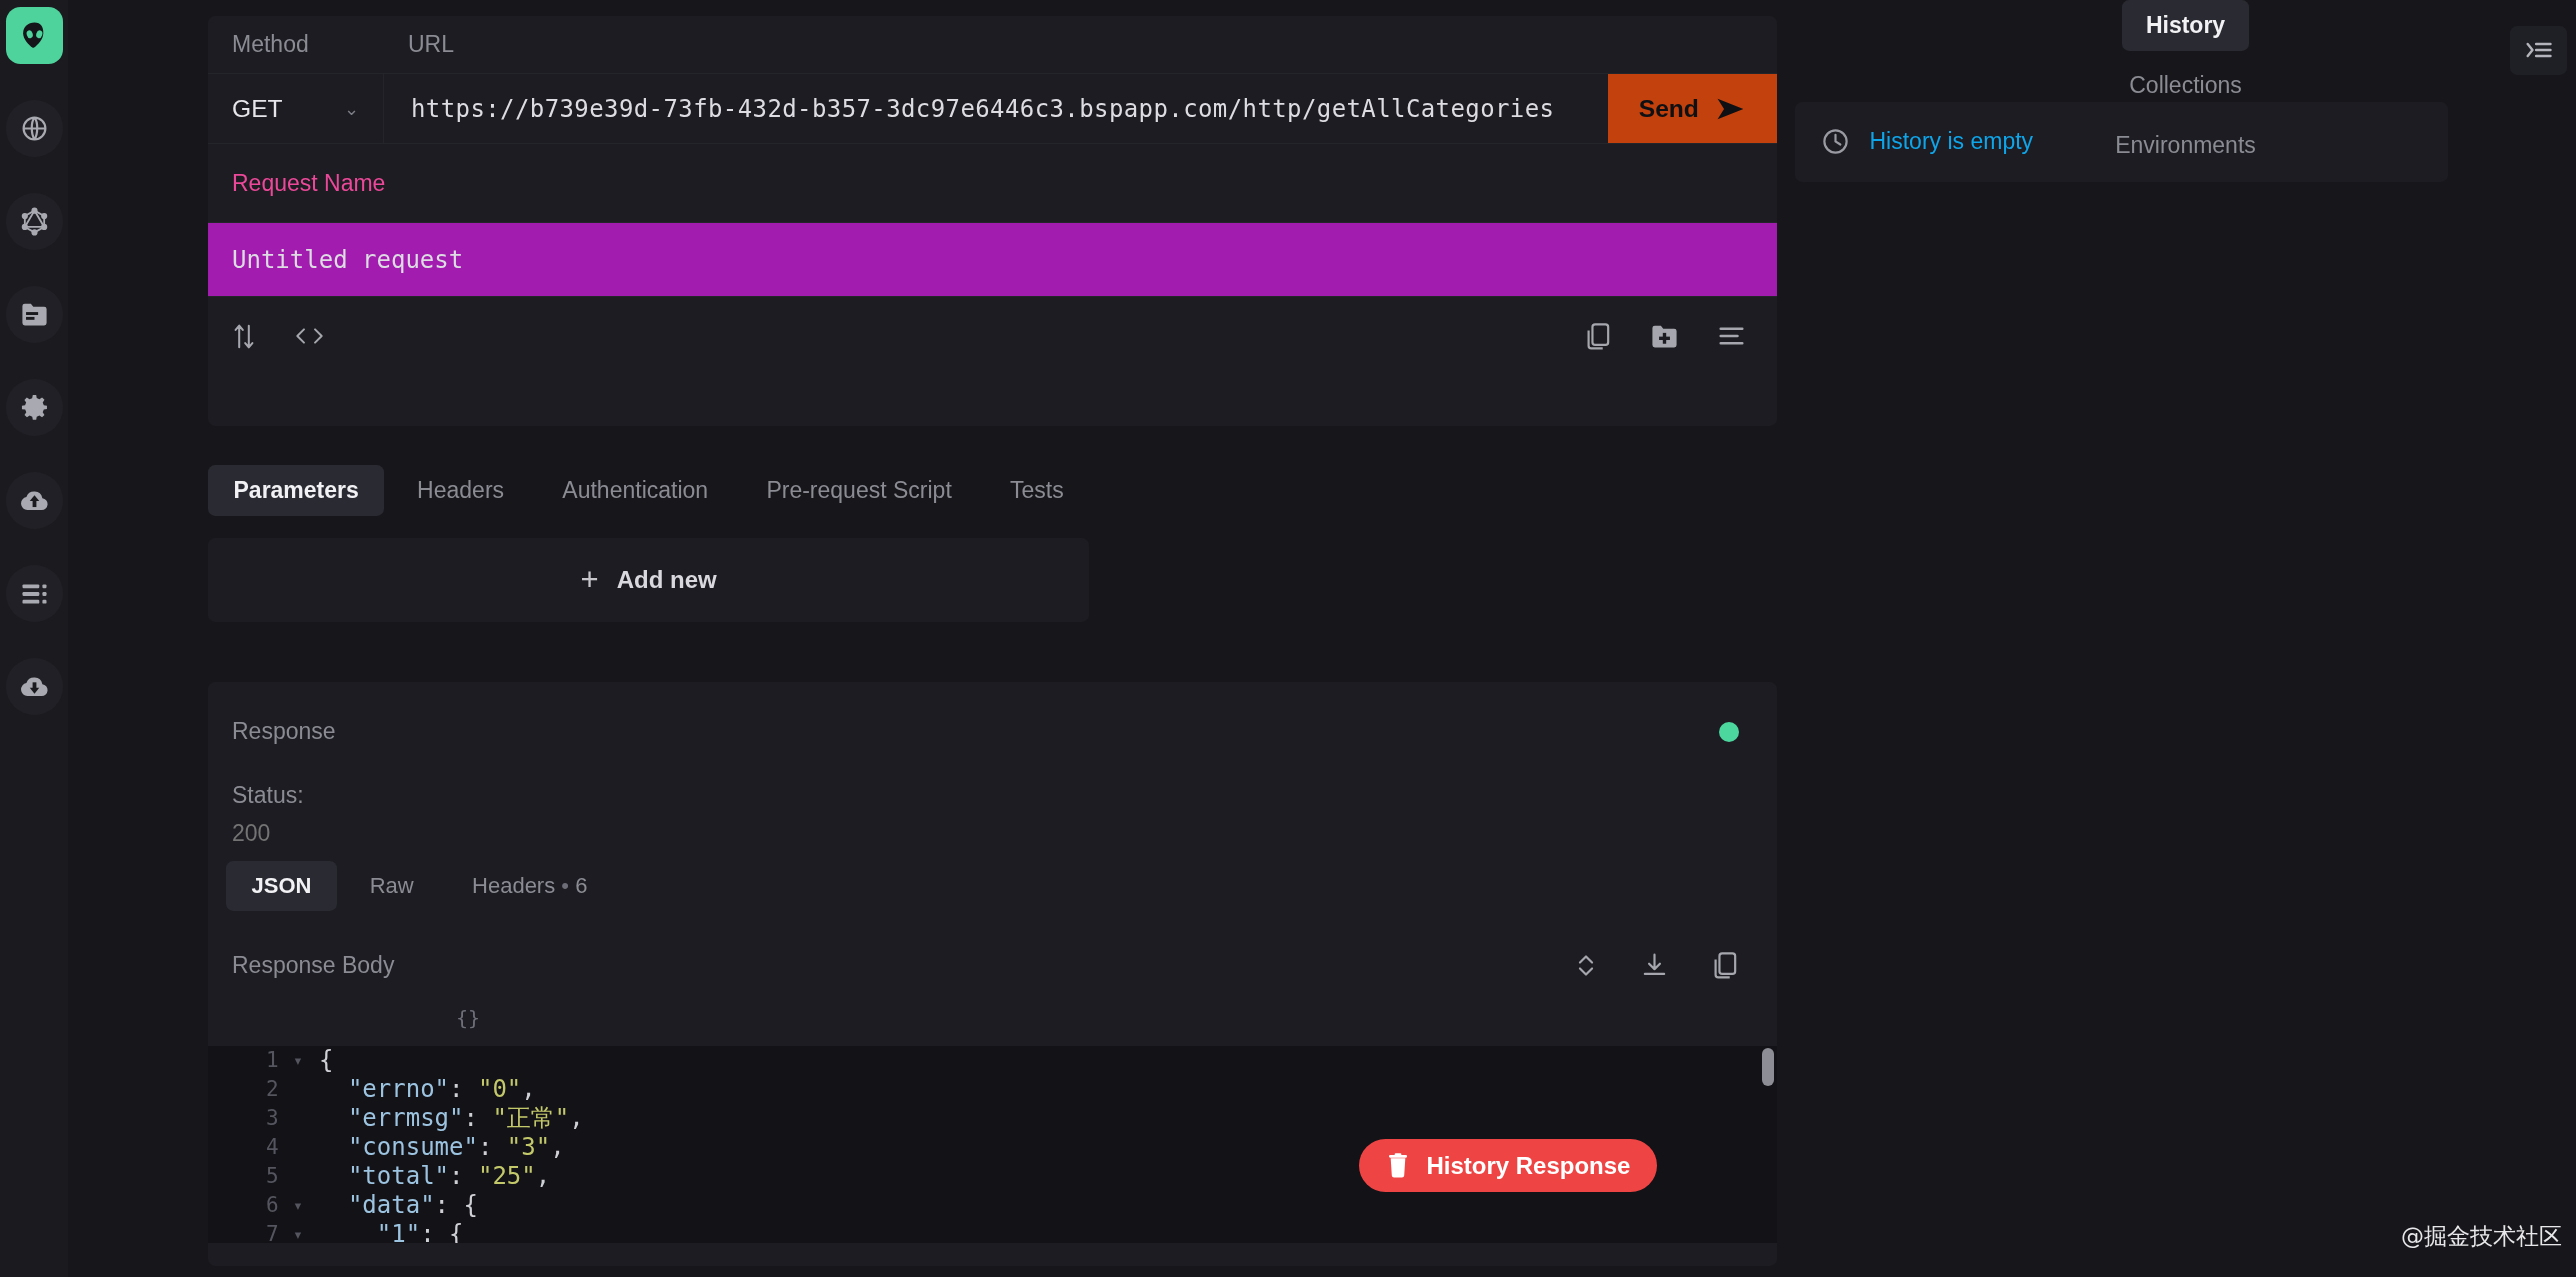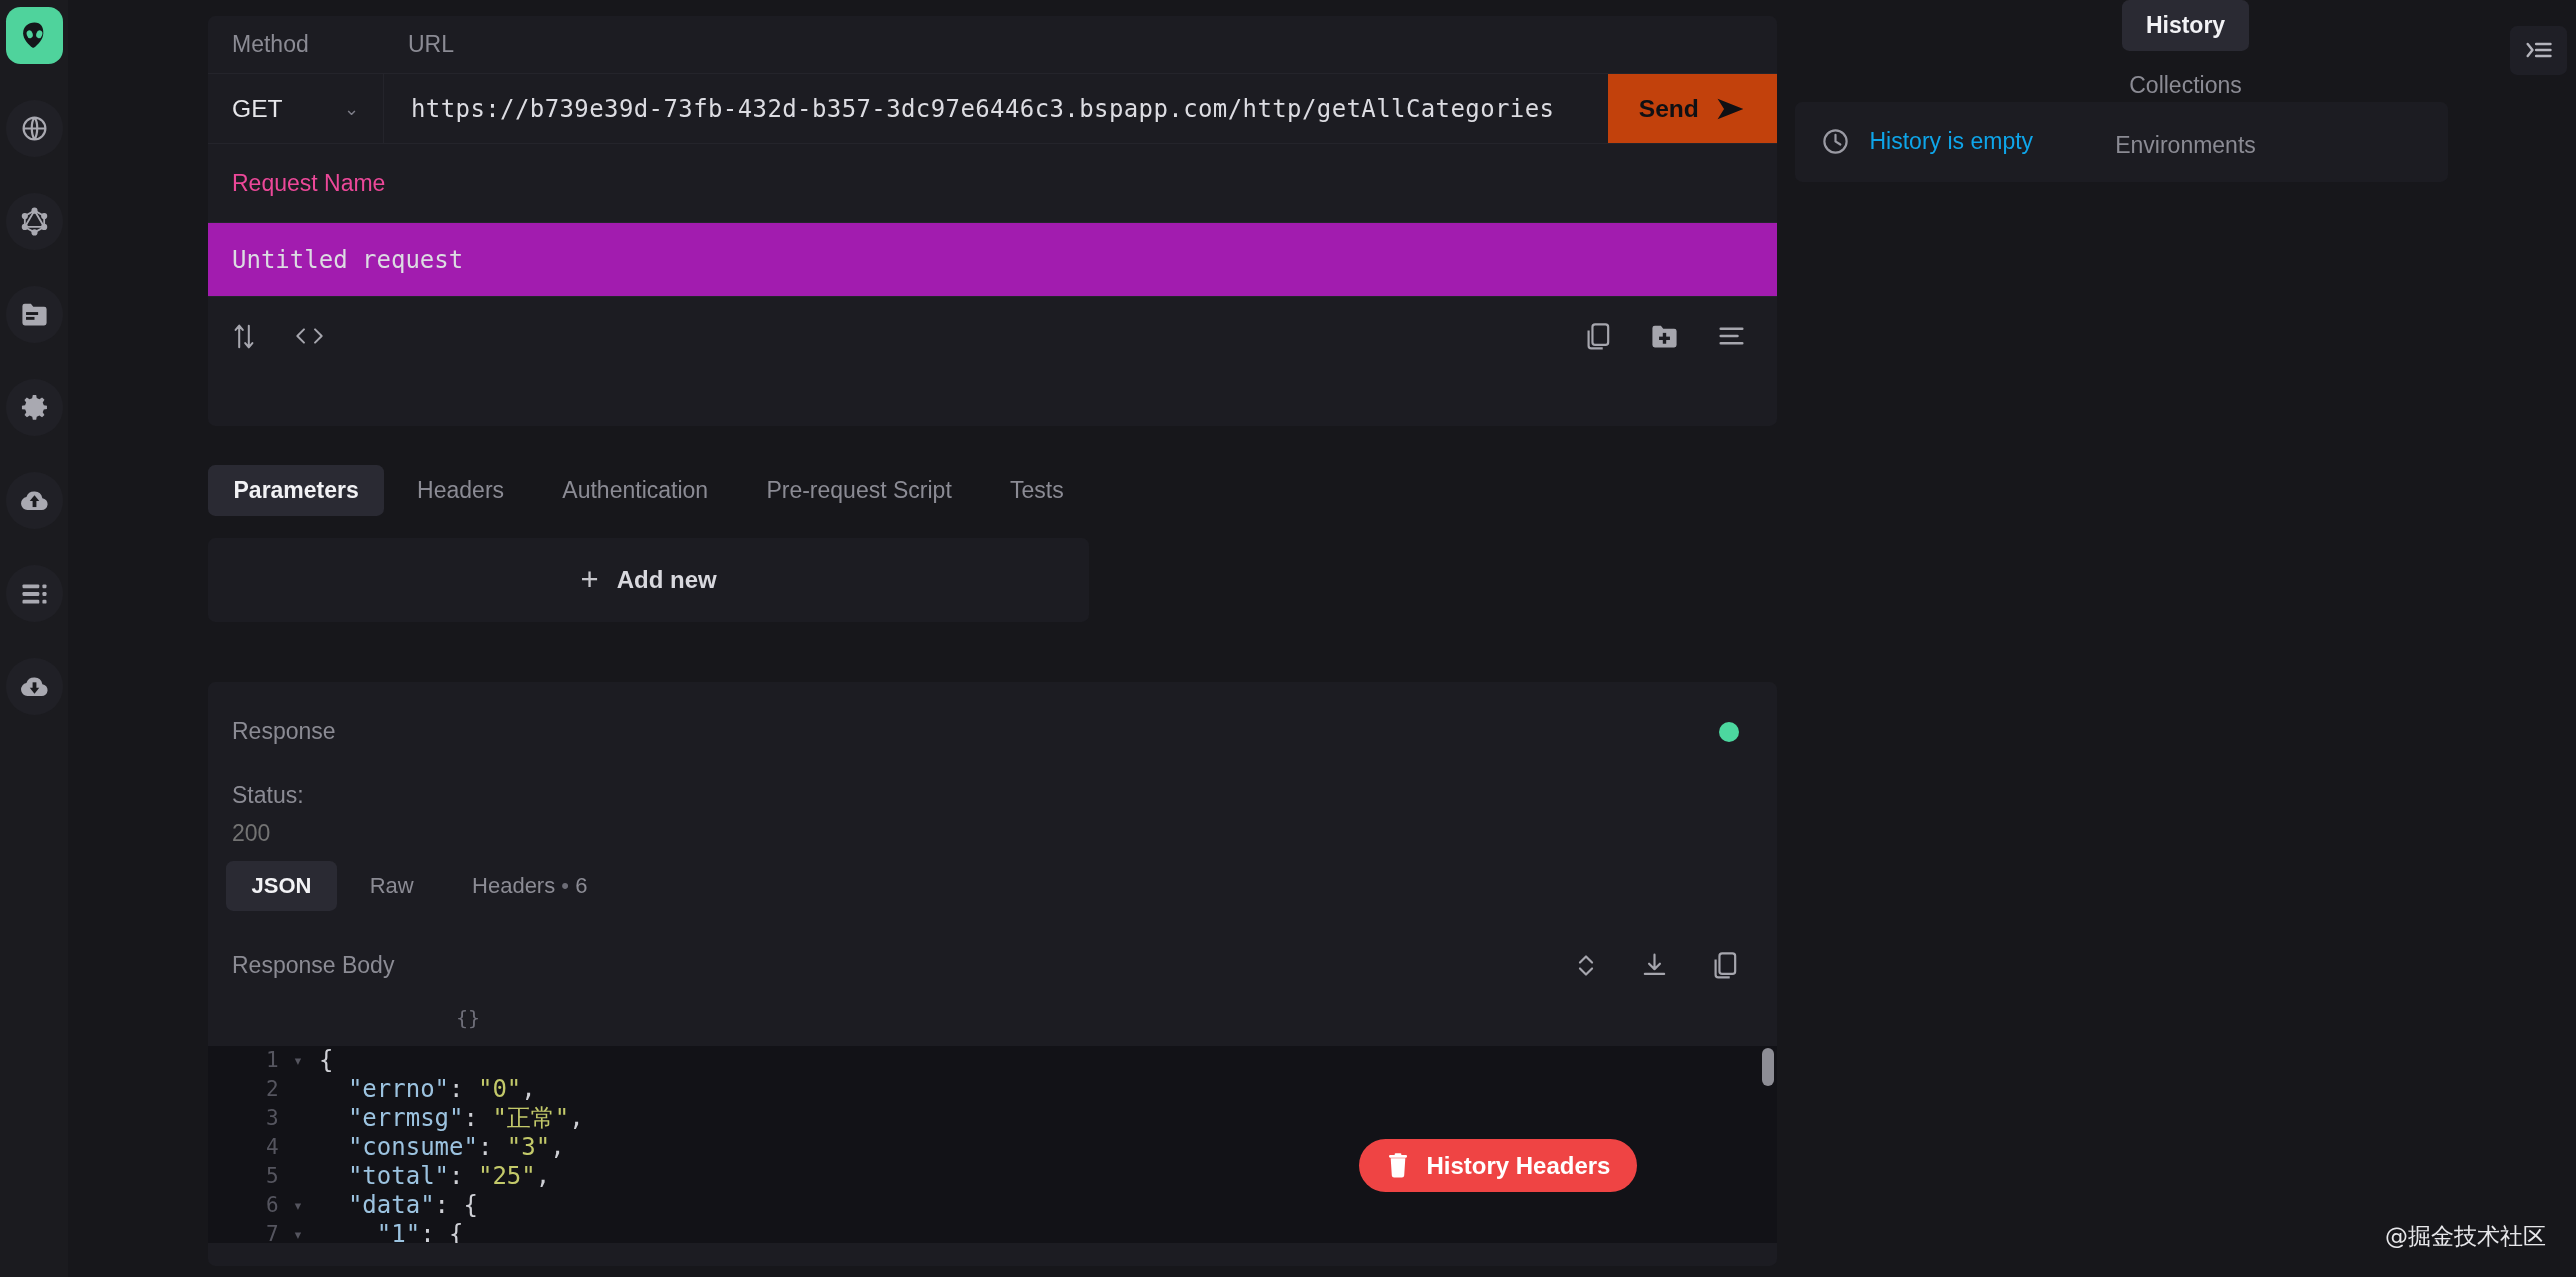--- a/index.html
+++ b/index.html
@@ -177,21 +177,21 @@
     padding-left: 25.5px; color: #6f6f7a; font-size: 24px;
     border-bottom: 0.9px solid #232329;
   }
   .empty-row {
     height: 80px; display: flex; align-items: center; gap: 20px;
     padding-left: 25.5px; color: #0ea5e9; font-size: 23px;
   }
 
   
   .watermark {
-    position: absolute; right: 30px; bottom: 25.5px;
+    position: absolute; right: 14px; bottom: 25.5px;
     color: #e7e7ea; font-size: 23px;
     font-family: "DejaVu Sans", sans-serif;
   }
 </style>
 </head>
 <body>
 
 <div class="rail">
   <div class="rail-logo">
     <svg width="31" height="33" viewBox="0 0 24 24" fill="#15161a">
@@ -418,21 +418,21 @@
       <div class="scrollthumb"></div>
     </div>
   </div>
 
   <div class="toast">
     <svg width="24" height="27" viewBox="0 0 20 24" fill="#ffffff">
       <path d="M3.5 5.5h13l-1 15.3A2 2 0 0 1 13.5 22.7h-7a2 2 0 0 1-2-1.9L3.5 5.5z"></path>
       <rect x="2" y="2.6" width="16" height="2.5" rx="1"></rect>
       <rect x="7" y="1" width="6" height="2.2" rx="1"></rect>
     </svg>
-    <span>History Headers</span>
+    <span>History Response</span>
   </div>
 </div>
 
 <div class="right">
   <div class="right-tabs">
     <div class="tab active">History</div>
     <div class="tab">Collections</div>
     <div class="tab">Environments</div>
   </div>
 

